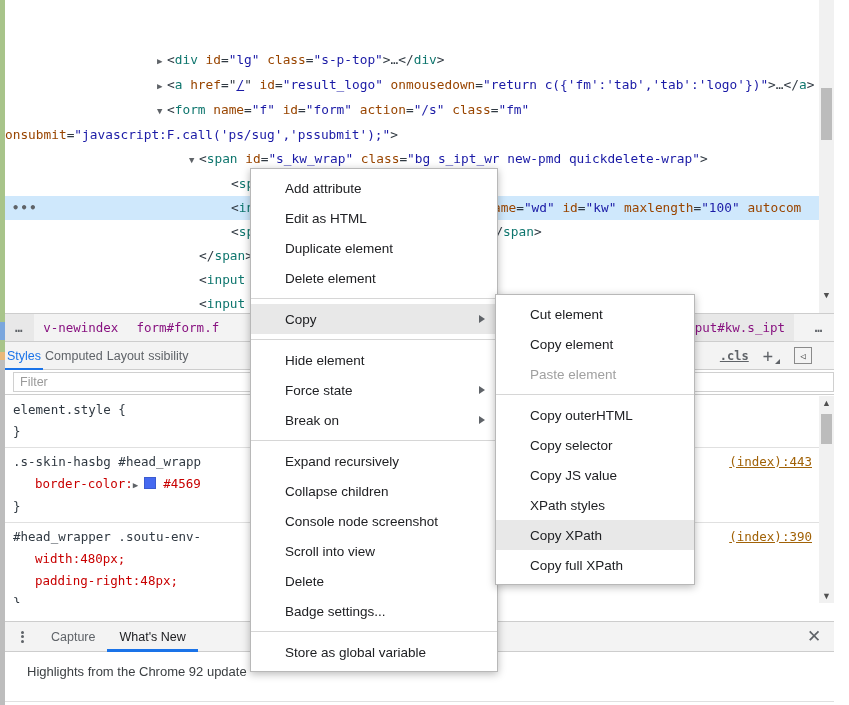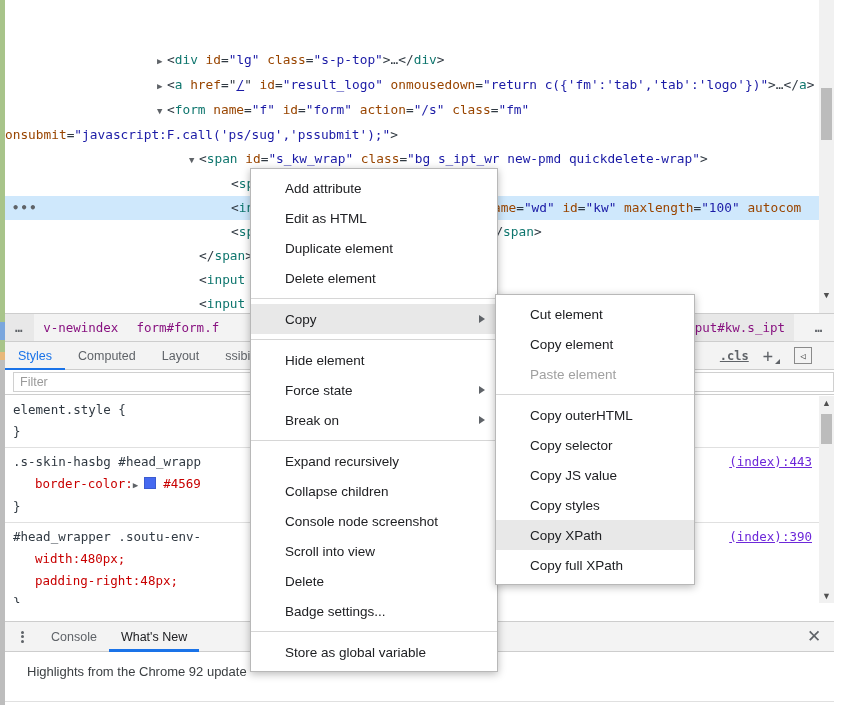--- a/index.html
+++ b/index.html
@@ -64,21 +64,21 @@
   
   .spane{
     position:absolute;left:5px;top:341px;width:829px;height:262px;
     background:#fff;border-top:1px solid #cdcdcd;box-sizing:border-box;overflow:hidden;
   }
   .stabs{
     height:28px;background:#f3f3f3;border-bottom:1px solid #cdcdcd;
     display:flex;align-items:stretch;font-size:12.5px;box-sizing:border-box;
   }
   .stab{
-    padding:0 13px;display:flex;align-items:center;color:#5f6368;position:relative;
+    padding:0 2px;display:flex;align-items:center;color:#5f6368;position:relative;
     white-space:nowrap;
   }
   .stab.active{color:#1a73e8;}
   .stab.active:after{
     content:"";position:absolute;left:0;right:0;bottom:-1px;height:2px;background:#1a73e8;
   }
   .stabs-right{margin-left:auto;display:flex;align-items:center;padding-right:22px;gap:14px;
     font-family:"DejaVu Sans Mono","Liberation Mono",monospace;font-size:12px;color:#5f6368;}
   .cls-btn{font-weight:700;color:#5f6368;text-decoration:underline;}
   .plus-btn{font-size:17px;color:#5f6368;position:relative;padding-right:7px;}
@@ -91,21 +91,21 @@
     display:flex;align-items:center;padding-left:6px;color:#9a9a9a;font-size:12.5px;
     box-sizing:border-box;
   }
 
   .rules{
     position:absolute;left:0;top:54px;right:0;bottom:0;overflow:hidden;
     font-family:"DejaVu Sans Mono","Liberation Mono",monospace;
     font-size:12.5px;line-height:22px;color:#303942;
   }
   .rule{border-bottom:1px solid #e0e0e0;padding:3px 0 4px 8px;position:relative;}
-  .rule .origin{position:absolute;right:22px;top:3px;color:#6d28d9;text-decoration:underline;}
+  .rule .origin{position:absolute;right:22px;top:3px;color:#a16207;text-decoration:underline;}
   .sel{color:#303942;}
   .prop{color:#c80000;padding-left:22px;display:inline-block;}
   .pval{color:#c80000;}
   .arrow-tog{color:#5f6368;font-size:9px;}
   .swatch{display:inline-block;width:10px;height:10px;border:1px solid #00000022;vertical-align:-1px;}
 
   
   .drawer{
     position:absolute;left:5px;top:621px;width:829px;height:84px;
     background:#fff;border-top:1px solid #cdcdcd;box-sizing:border-box;overflow:hidden;
@@ -218,21 +218,21 @@
 <div class="drawer">
   <div class="dtabs">
     <div class="kebab">
         <span>
           <b></b>
           <b></b>
           <b></b>
         </span>
       </div>
     <div id="dtab-items" style="display:flex;">
-        <div class="dtab">Console</div>
+        <div class="dtab">Capture</div>
         <div class="dtab active">What's New</div>
       </div>
     <div class="dclose">✕</div>
   </div>
   <div class="dbody">
     <span>Highlights from the Chrome 92 update</span>
     <div class="line2"></div>
   </div>
 </div>
 
@@ -305,21 +305,21 @@
     <div class="mi">
       <span>Copy outerHTML</span>
     </div>
     <div class="mi">
       <span>Copy selector</span>
     </div>
     <div class="mi">
       <span>Copy JS value</span>
     </div>
     <div class="mi">
-      <span>Copy styles</span>
+      <span>XPath styles</span>
     </div>
     <div class="mi hl">
       <span>Copy XPath</span>
     </div>
     <div class="mi">
       <span>Copy full XPath</span>
     </div>
   </div>
 
 </body></html>

